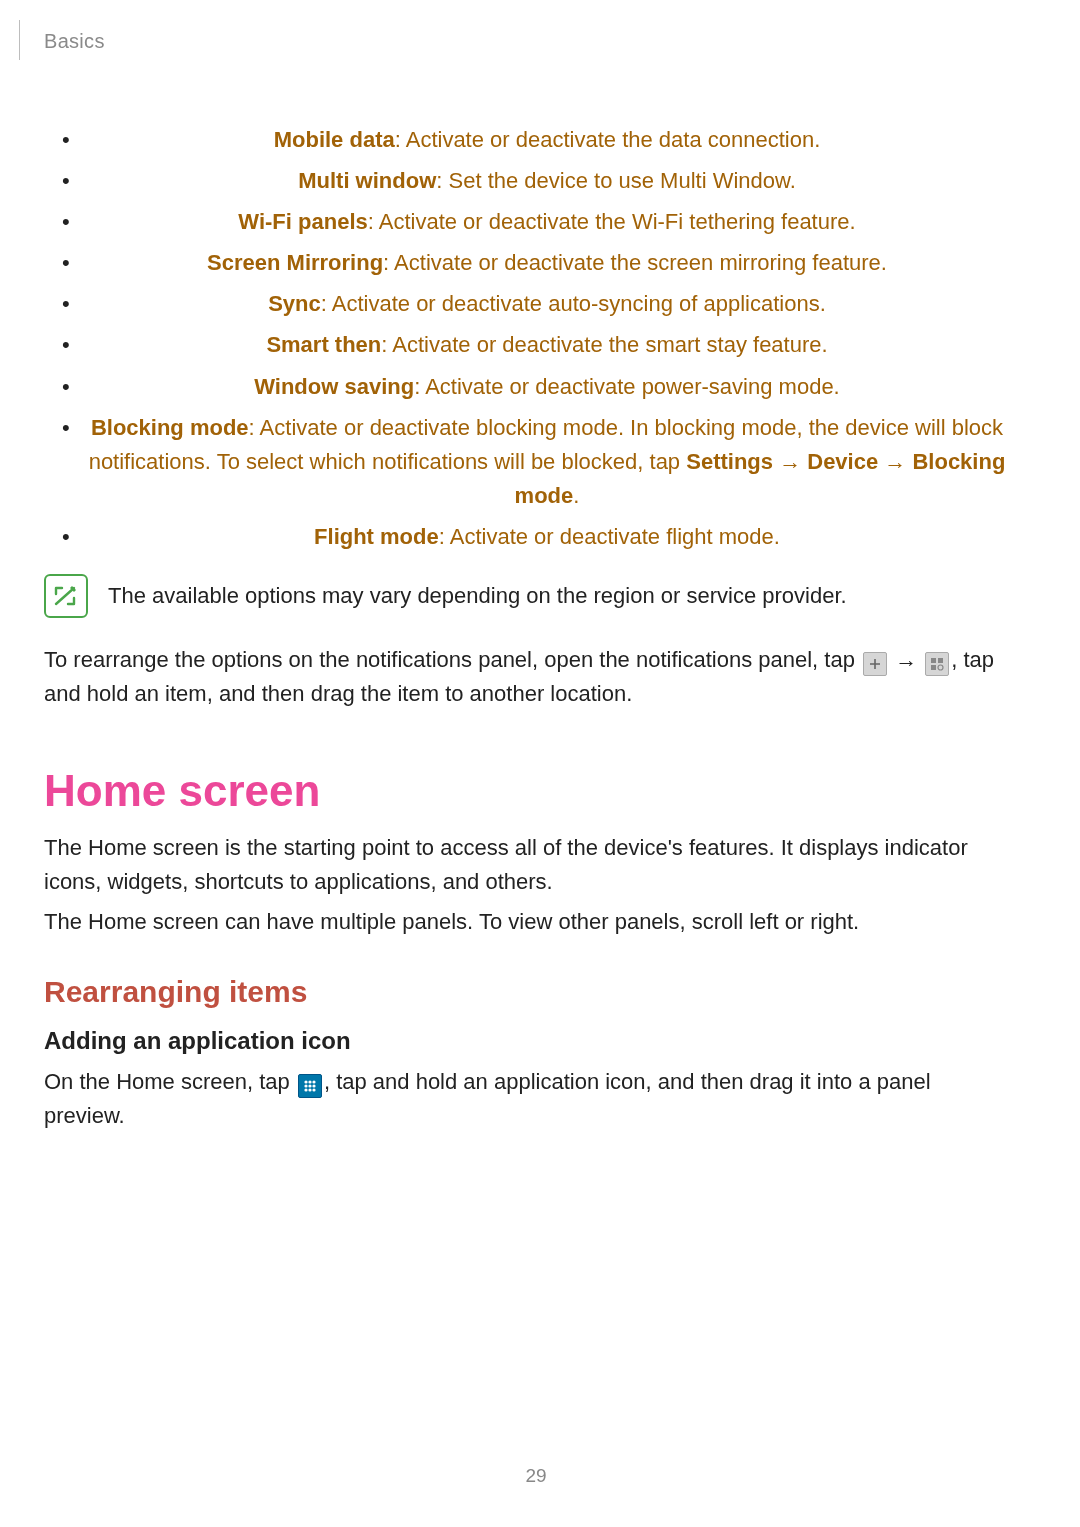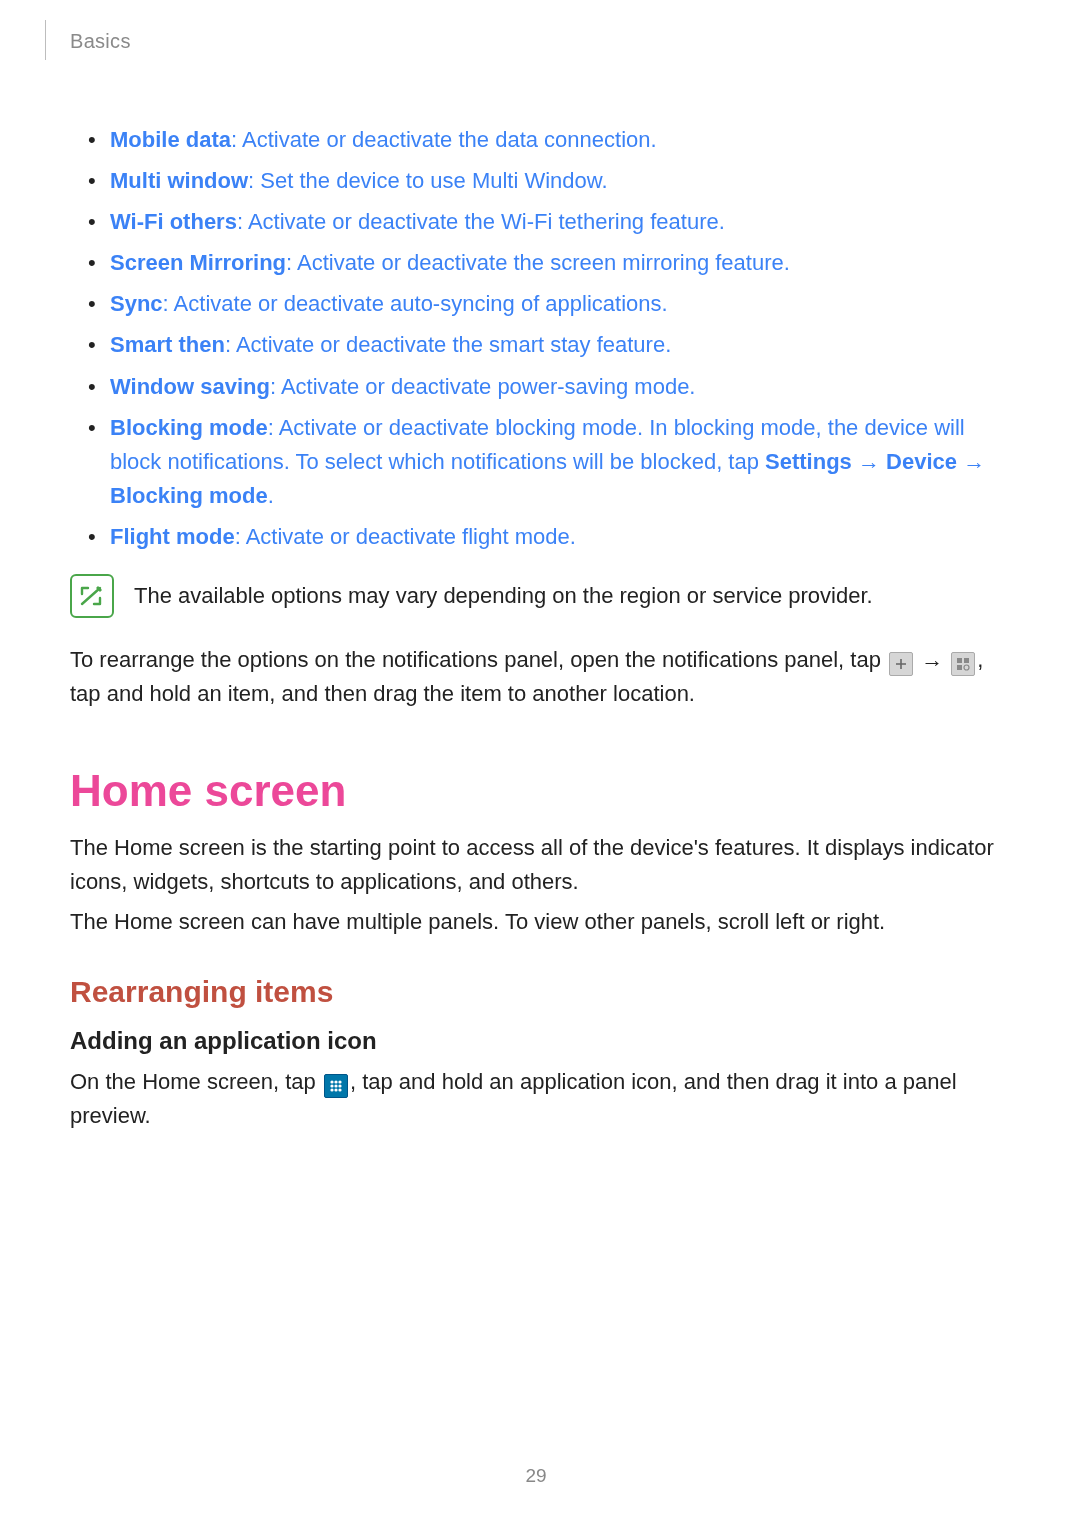--- a/index.html
+++ b/index.html
@@ -9,21 +9,21 @@
     height: 1527px;
     background: #ffffff;
     font-family: "Segoe UI", "Helvetica Neue", Arial, sans-serif;
     color: #2b2b2b;
   }
   .page {
     position: relative;
     width: 1080px;
     height: 1527px;
     box-sizing: border-box;
-    padding: 30px 70px 40px 70px;
+    padding: 30px 70px 40px 44px;
   }
   .header-wrap {
     position: relative;
     margin-bottom: 70px;
   }
   .header-line {
     position: absolute;
     left: -25px;
     top: -10px;
     width: 1px;
@@ -40,21 +40,22 @@
     list-style: none;
     margin: 0 0 20px 0;
     padding: 0 0 0 22px;
   }
   ul.feature-list li {
     position: relative;
     font-size: 22px;
     line-height: 1.55;
     margin-bottom: 7px;
     padding-left: 18px;
-    color: #3b82f6;
+    color: #a16207;
+    text-align: center;
   }
   ul.feature-list li::before {
     content: "•";
     position: absolute;
     left: -4px;
     top: 0;
     font-size: 22px;
     color: #222;
   }
   .bold { font-weight: 600; }
@@ -145,21 +146,21 @@
   </div>
 
   <ul class="feature-list">
     <li>
       <span class="bold">Mobile data</span><span>: Activate or deactivate the data connection.</span>
     </li>
     <li>
       <span class="bold">Multi window</span><span>: Set the device to use Multi Window.</span>
     </li>
     <li>
-      <span class="bold">Wi-Fi others</span><span>: Activate or deactivate the Wi-Fi tethering feature.</span>
+      <span class="bold">Wi-Fi panels</span><span>: Activate or deactivate the Wi-Fi tethering feature.</span>
     </li>
     <li>
       <span class="bold">Screen Mirroring</span><span>: Activate or deactivate the screen mirroring feature.</span>
     </li>
     <li>
       <span class="bold">Sync</span><span>: Activate or deactivate auto-syncing of applications.</span>
     </li>
     <li>
       <span class="bold">Smart then</span><span>: Activate or deactivate the smart stay feature.</span>
     </li>

